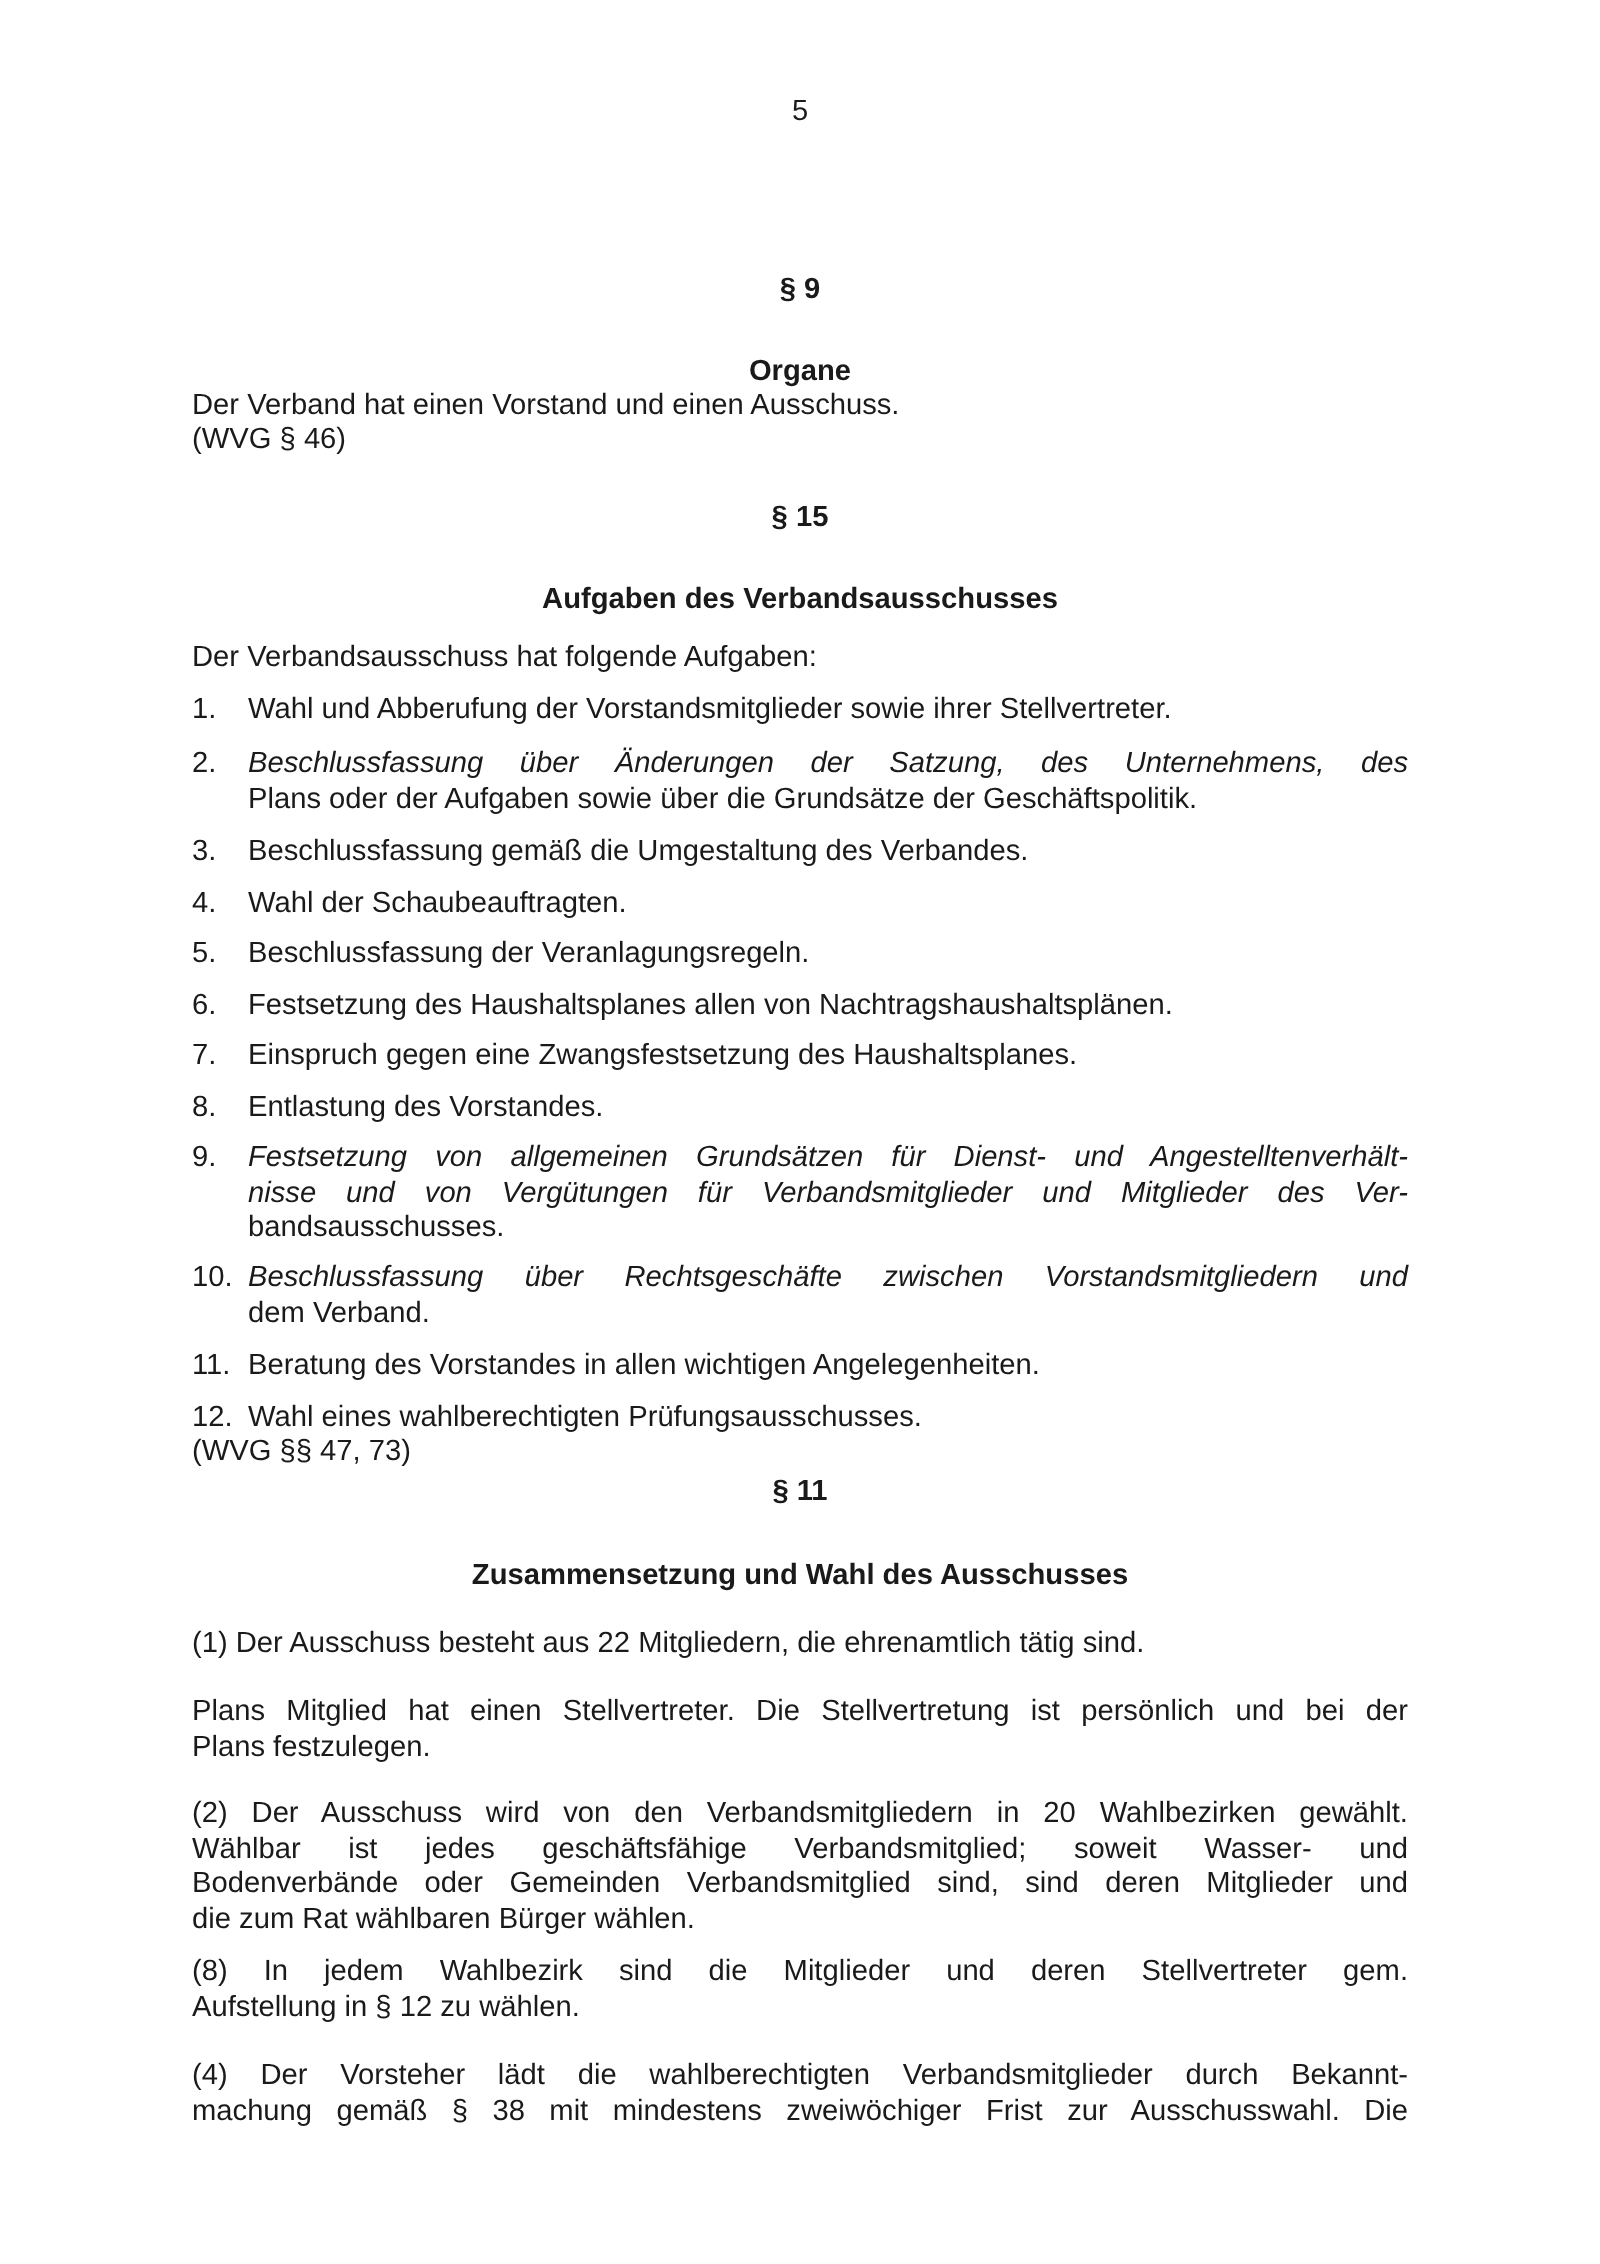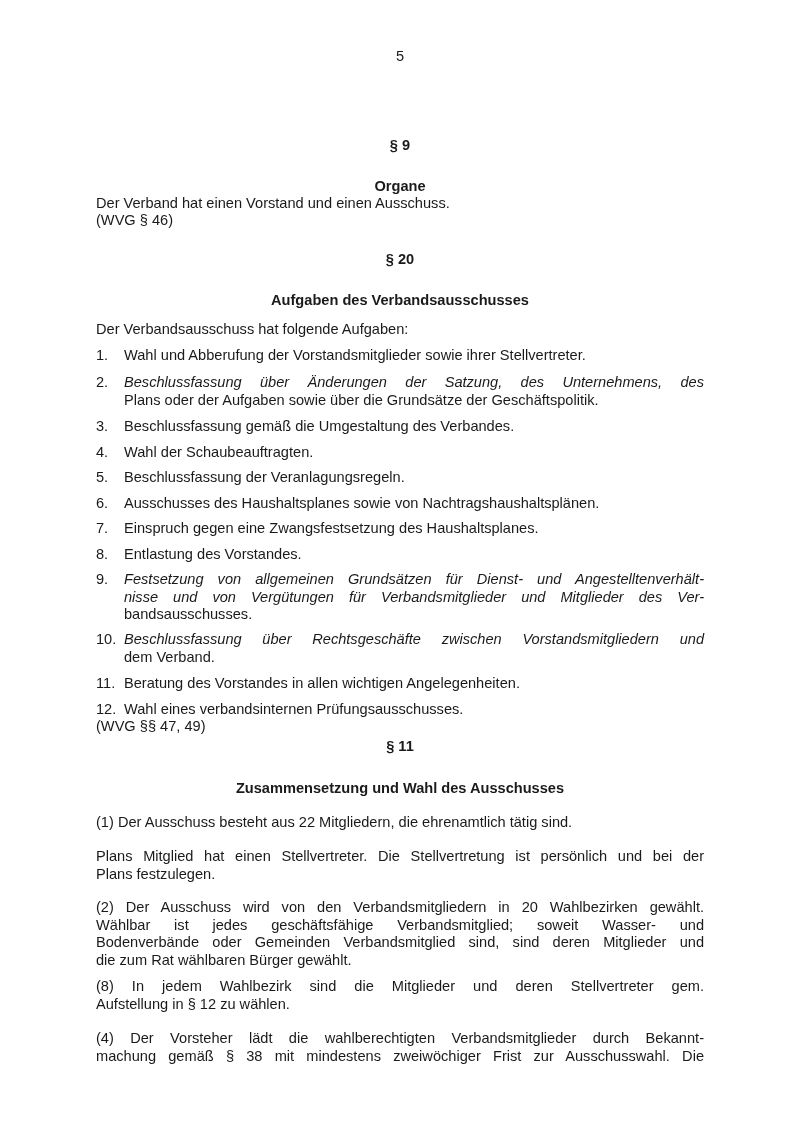--- a/index.html
+++ b/index.html
@@ -17,21 +17,21 @@
 <body>
 
 <div>
   <div class="ln c" style="top:48px">5</div>
 
   <div class="ln c b" style="top:137px">§ 9</div>
   <div class="ln c b" style="top:178px">Organe</div>
   <div class="ln" style="top:195px">Der Verband hat einen Vorstand und einen Ausschuss.</div>
   <div class="ln" style="top:212px">(WVG § 46)</div>
 
-  <div class="ln c b" style="top:251px">§ 20</div>
+  <div class="ln c b" style="top:251px">§ 15</div>
   <div class="ln c b" style="top:292px">Aufgaben des Verbandsausschusses</div>
   <div class="ln" style="top:321px">Der Verbandsausschuss hat folgende Aufgaben:</div>
 
   <div>
     <div>
       <span class="num" style="top:347px">1.</span>
       <span class="itm" style="top:347px">Wahl und Abberufung der Vorstandsmitglieder sowie ihrer Stellvertreter.</span>
     </div>
     <div>
       <span class="num" style="top:374px">2.</span>
@@ -45,21 +45,21 @@
     <div>
       <span class="num" style="top:444px">4.</span>
       <span class="itm" style="top:444px">Wahl der Schaubeauftragten.</span>
     </div>
     <div>
       <span class="num" style="top:469px">5.</span>
       <span class="itm" style="top:469px">Beschlussfassung der Veranlagungsregeln.</span>
     </div>
     <div>
       <span class="num" style="top:495px">6.</span>
-      <span class="itm" style="top:495px">Ausschusses des Haushaltsplanes sowie von Nachtragshaushaltsplänen.</span>
+      <span class="itm" style="top:495px">Festsetzung des Haushaltsplanes allen von Nachtragshaushaltsplänen.</span>
     </div>
     <div>
       <span class="num" style="top:520px">7.</span>
       <span class="itm" style="top:520px">Einspruch gegen eine Zwangsfestsetzung des Haushaltsplanes.</span>
     </div>
     <div>
       <span class="num" style="top:546px">8.</span>
       <span class="itm" style="top:546px">Entlastung des Vorstandes.</span>
     </div>
     <div>
@@ -72,40 +72,40 @@
       <span class="num" style="top:631px">10.</span>
       <span class="itm j" style="top:631px">Beschlussfassung über Rechtsgeschäfte zwischen Vorstandsmitgliedern und</span>
       <span class="itm" style="top:649px">dem Verband.</span>
     </div>
     <div>
       <span class="num" style="top:675px">11.</span>
       <span class="itm" style="top:675px">Beratung des Vorstandes in allen wichtigen Angelegenheiten.</span>
     </div>
     <div>
       <span class="num" style="top:701px">12.</span>
-      <span class="itm" style="top:701px">Wahl eines verbandsinternen Prüfungsausschusses.</span>
+      <span class="itm" style="top:701px">Wahl eines wahlberechtigten Prüfungsausschusses.</span>
     </div>
   </div>
-  <div class="ln" style="top:718px">(WVG §§ 47, 49)</div>
+  <div class="ln" style="top:718px">(WVG §§ 47, 73)</div>
 
   <div class="ln c b" style="top:738px">§ 11</div>
   <div class="ln c b" style="top:780px">Zusammensetzung und Wahl des Ausschusses</div>
 
   <div>
     <div class="ln" style="top:814px">(1) Der Ausschuss besteht aus 22 Mitgliedern, die ehrenamtlich tätig sind.</div>
   </div>
   <div>
     <div class="ln j" style="top:848px">Plans Mitglied hat einen Stellvertreter. Die Stellvertretung ist persönlich und bei der</div>
     <div class="ln" style="top:866px">Plans festzulegen.</div>
   </div>
   <div>
     <div class="ln j" style="top:899px">(2) Der Ausschuss wird von den Verbandsmitgliedern in 20 Wahlbezirken gewählt.</div>
     <div class="ln j" style="top:917px">Wählbar ist jedes geschäftsfähige Verbandsmitglied; soweit Wasser- und</div>
     <div class="ln j" style="top:934px">Bodenverbände oder Gemeinden Verbandsmitglied sind, sind deren Mitglieder und</div>
-    <div class="ln" style="top:952px">die zum Rat wählbaren Bürger gewählt.</div>
+    <div class="ln" style="top:952px">die zum Rat wählbaren Bürger wählen.</div>
   </div>
   <div>
     <div class="ln j" style="top:978px">(8) In jedem Wahlbezirk sind die Mitglieder und deren Stellvertreter gem.</div>
     <div class="ln" style="top:996px">Aufstellung in § 12 zu wählen.</div>
   </div>
   <div>
     <div class="ln j" style="top:1030px">(4) Der Vorsteher lädt die wahlberechtigten Verbandsmitglieder durch Bekannt-</div>
     <div class="ln j" style="top:1048px">machung gemäß §  38 mit mindestens zweiwöchiger Frist zur Ausschusswahl. Die</div>
   </div>
 </div>

